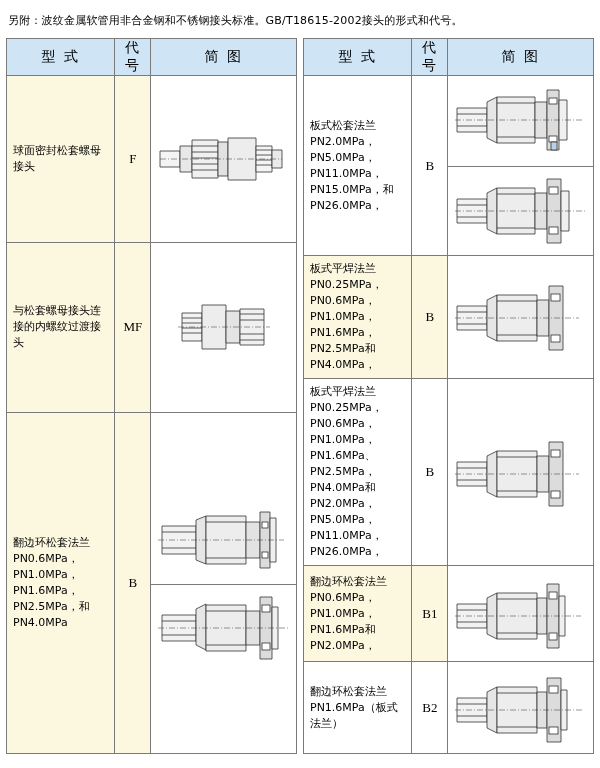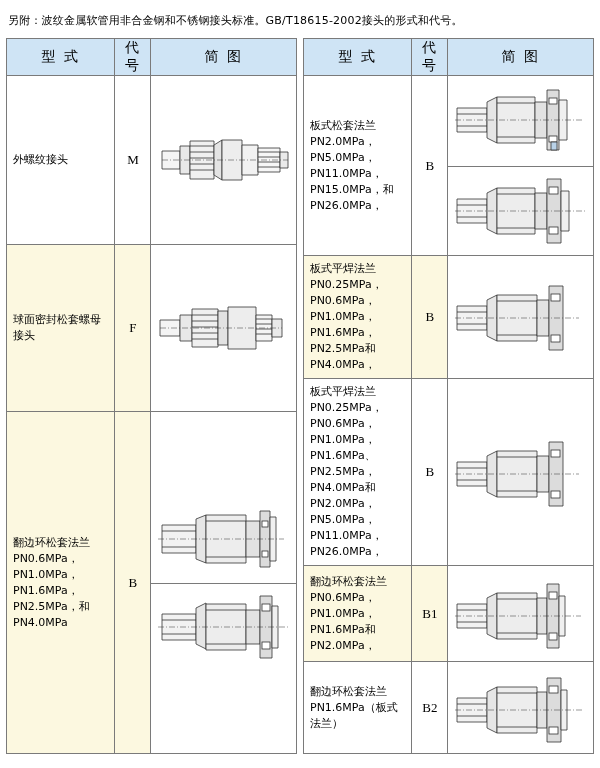--- a/index.html
+++ b/index.html
@@ -73,45 +73,20 @@
       </colgroup>
       <thead>
         <tr>
           <th>型    式</th>
           <th>代  号</th>
           <th>简    图</th>
         </tr>
       </thead>
       <tbody>
 
-        <tr style="height:85px">
-          <td class="white">
-            <div class="cell-text">外螺纹接头</div>
-          </td>
-          <td class="white code">M</td>
-          <td class="white">
-            <div class="fig">
-              <svg width="140" height="78" viewBox="0 0 140 78">
-                <g fill="none" stroke="#333" stroke-width="0.8">
-                  <path d="M8 30 h18 v18 H8 z" fill="#f4f4f4"></path>
-                  <path d="M26 25 h10 v28 H26 z" fill="#e8e8e8"></path>
-                  <path d="M36 20 h24 v38 H36 z" fill="#f0f0f0"></path>
-                  <path d="M60 24 l8 -5 v40 l-8 -5 z" fill="#e4e4e4"></path>
-                  <path d="M68 19 h20 v40 H68 z" fill="#ededed"></path>
-                  <path d="M88 24 h16 v30 H88 z" fill="#f2f2f2"></path>
-                  <path d="M104 27 h22 v24 h-22 z" fill="#f6f6f6"></path>
-                  <path d="M126 31 h8 v16 h-8 z" fill="#eaeaea"></path>
-                  <path d="M36 25 h24 M36 31 h24 M36 37 h24 M36 43 h24 M36 49 h24"></path>
-                  <path d="M104 31 h22 M104 36 h22 M104 41 h22 M104 46 h22"></path>
-                  <path d="M8 39 h126" stroke-dasharray="6 2 1 2" stroke-width="0.5"></path>
-                </g>
-              </svg>
-            </div>
-          </td>
-        </tr>
 
         <tr style="height:84px">
           <td class="yellow">
             <div class="cell-text">球面密封松套螺母接头</div>
           </td>
           <td class="yellow code">F</td>
           <td class="white">
             <div class="fig">
               <svg width="140" height="78" viewBox="0 0 140 78">
                 <g fill="none" stroke="#333" stroke-width="0.8">
@@ -125,20 +100,41 @@
                   <path d="M38 26 h26 M38 32 h26 M38 38 h26 M38 44 h26 M38 50 h26"></path>
                   <path d="M102 30 h16 M102 35 h16 M102 40 h16 M102 45 h16"></path>
                   <path d="M6 39 h122" stroke-dasharray="6 2 1 2" stroke-width="0.5"></path>
                 </g>
               </svg>
             </div>
           </td>
         </tr>
 
 
+        <tr style="height:86px">
+          <td class="yellow">
+            <div class="cell-text">与松套螺母接头连接的内螺纹过渡接头</div>
+          </td>
+          <td class="yellow code">MF</td>
+          <td class="white">
+            <div class="fig">
+              <svg width="140" height="80" viewBox="0 0 140 80">
+                <g fill="none" stroke="#333" stroke-width="0.8">
+                  <path d="M28 26 h20 v28 H28 z" fill="#f2f2f2"></path>
+                  <path d="M48 18 h24 v44 H48 z" fill="#ededed"></path>
+                  <path d="M72 24 h14 v32 H72 z" fill="#e4e4e4"></path>
+                  <path d="M86 22 h24 v36 H86 z" fill="#f0f0f0"></path>
+                  <path d="M28 31 h20 M28 36 h20 M28 41 h20 M28 46 h20"></path>
+                  <path d="M86 27 h24 M86 33 h24 M86 47 h24 M86 53 h24"></path>
+                  <path d="M24 40 h92" stroke-dasharray="6 2 1 2" stroke-width="0.5"></path>
+                </g>
+              </svg>
+            </div>
+          </td>
+        </tr>
 
 
         <tr style="height:172px">
           <td class="yellow">
             <div class="cell-text" style="white-space:pre-line">翻边环松套法兰
 PN0.6MPa，PN1.0MPa，PN1.6MPa，PN2.5MPa，和PN4.0MPa</div>
           </td>
           <td class="yellow code">B</td>
           <td class="white" style="padding:0">
             <div class="fig" style="border-bottom:1px solid #7a7a7a;height:86px">

